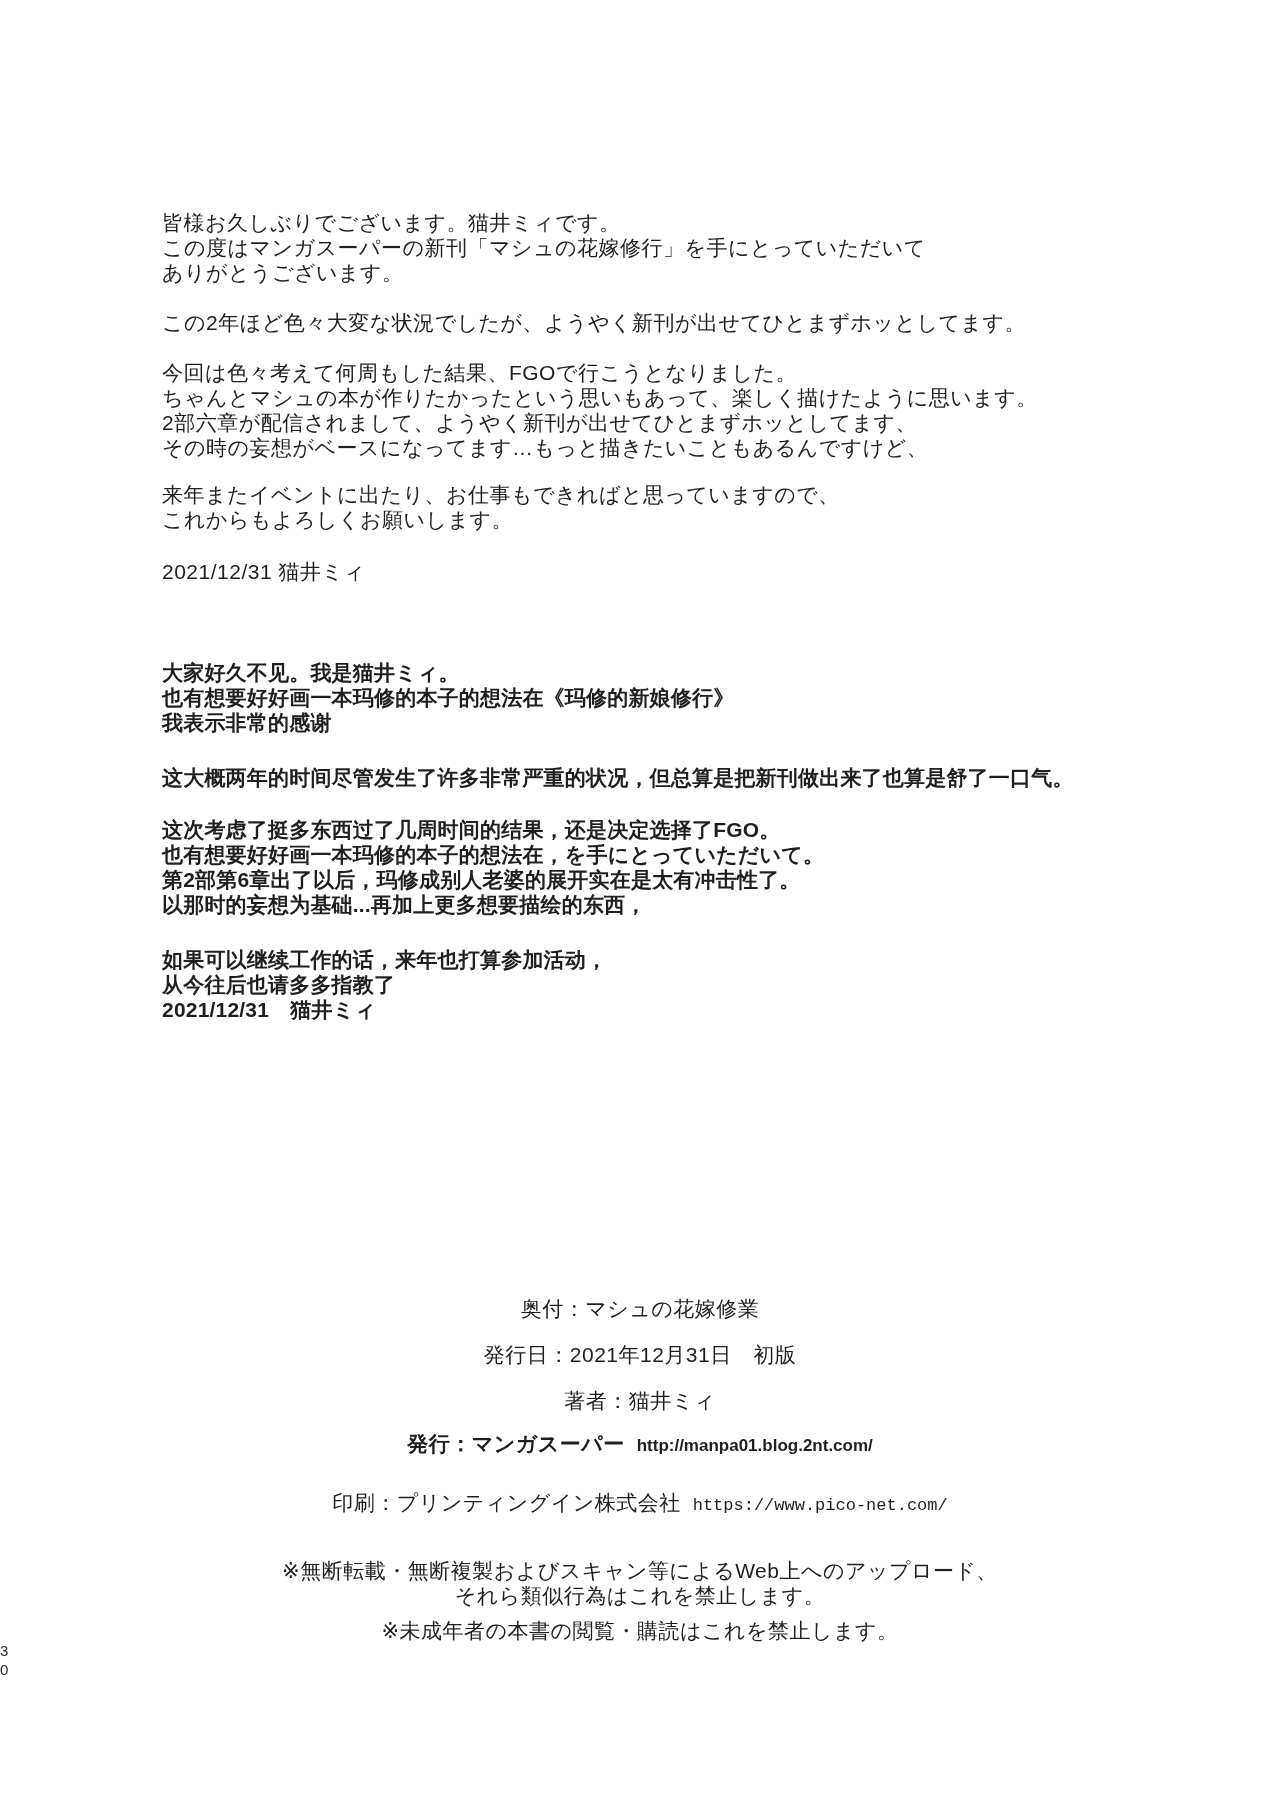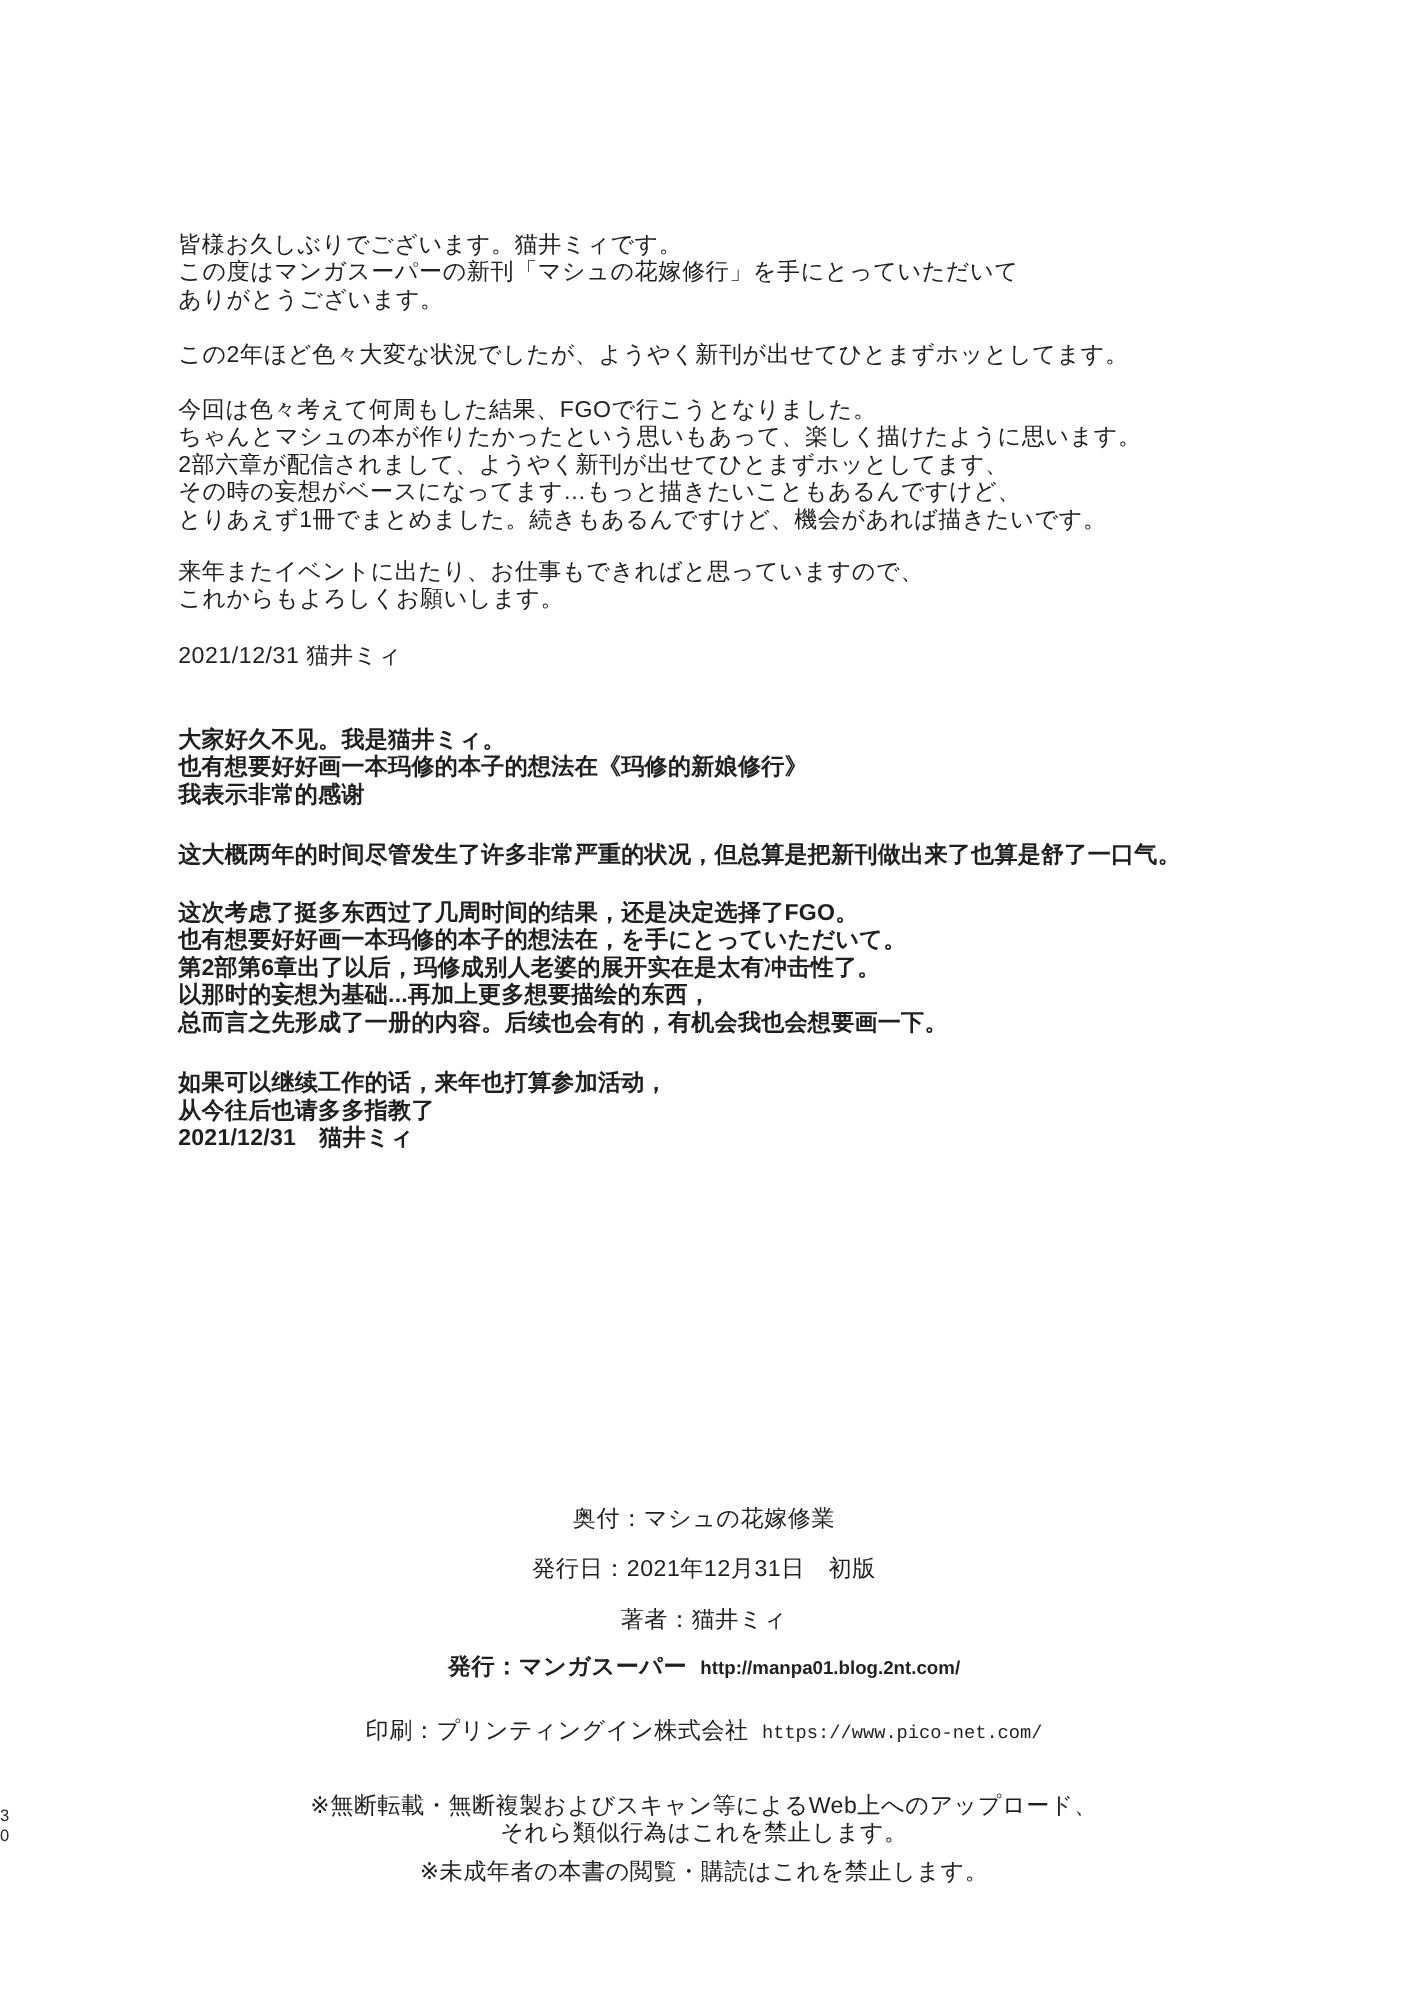--- a/index.html
+++ b/index.html
@@ -32,21 +32,21 @@
 
   
   #zh-block { top: 660px; font-weight: 600; letter-spacing: 0.2px; }
   #zh-p2 { margin-top: 30px; }
   #zh-p3 { margin-top: 27px; }
   #zh-p4 { margin-top: 30px; }
 
   
   #colophon {
     position: absolute;
-    top: 1368px;
+    top: 1296px;
     left: 0;
     width: 1280px;
     text-align: center;
     font-size: 21px;
     line-height: 25px;
     letter-spacing: 0.5px;
   }
   #colophon .cline { display: block; }
   #colophon .gap-a { margin-top: 21px; }
   #colophon .gap-b { margin-top: 18px; font-weight: bold; }
@@ -83,21 +83,20 @@
     <span class="line">ありがとうございます。</span>
   </p>
   <p id="jp-p2">
     <span class="line">この2年ほど色々大変な状況でしたが、ようやく新刊が出せてひとまずホッとしてます。</span>
   </p>
   <p id="jp-p3">
     <span class="line">今回は色々考えて何周もした結果、FGOで行こうとなりました。</span>
     <span class="line">ちゃんとマシュの本が作りたかったという思いもあって、楽しく描けたように思います。</span>
     <span class="line">2部六章が配信されまして、ようやく新刊が出せてひとまずホッとしてます、</span>
     <span class="line">その時の妄想がベースになってます…もっと描きたいこともあるんですけど、</span>
-    <span class="line">とりあえず1冊でまとめました。続きもあるんですけど、機会があれば描きたいです。</span>
   </p>
   <p id="jp-p4">
     <span class="line">来年またイベントに出たり、お仕事もできればと思っていますので、</span>
     <span class="line">これからもよろしくお願いします。</span>
   </p>
   <p id="jp-p5">
     <span class="line">2021/12/31 猫井ミィ</span>
   </p>
 </div>
 
@@ -108,21 +107,20 @@
     <span class="line">我表示非常的感谢</span>
   </p>
   <p id="zh-p2">
     <span class="line">这大概两年的时间尽管发生了许多非常严重的状况，但总算是把新刊做出来了也算是舒了一口气。</span>
   </p>
   <p id="zh-p3">
     <span class="line">这次考虑了挺多东西过了几周时间的结果，还是决定选择了FGO。</span>
     <span class="line">也有想要好好画一本玛修的本子的想法在，を手にとっていただいて。</span>
     <span class="line">第2部第6章出了以后，玛修成别人老婆的展开实在是太有冲击性了。</span>
     <span class="line">以那时的妄想为基础...再加上更多想要描绘的东西，</span>
-    <span class="line">总而言之先形成了一册的内容。后续也会有的，有机会我也会想要画一下。</span>
   </p>
   <p id="zh-p4">
     <span class="line">如果可以继续工作的话，来年也打算参加活动，</span>
     <span class="line">从今往后也请多多指教了</span>
     <span class="line">2021/12/31　猫井ミィ</span>
   </p>
 </div>
 
 <div id="colophon">
   <span class="cline">奥付：マシュの花嫁修業</span>

